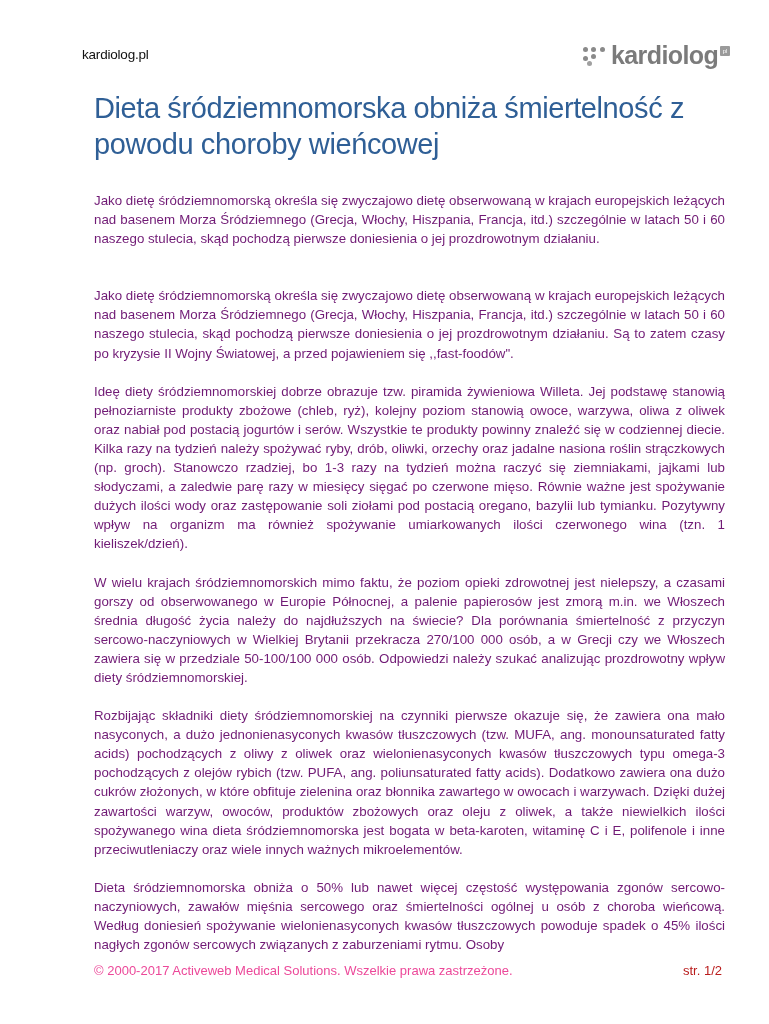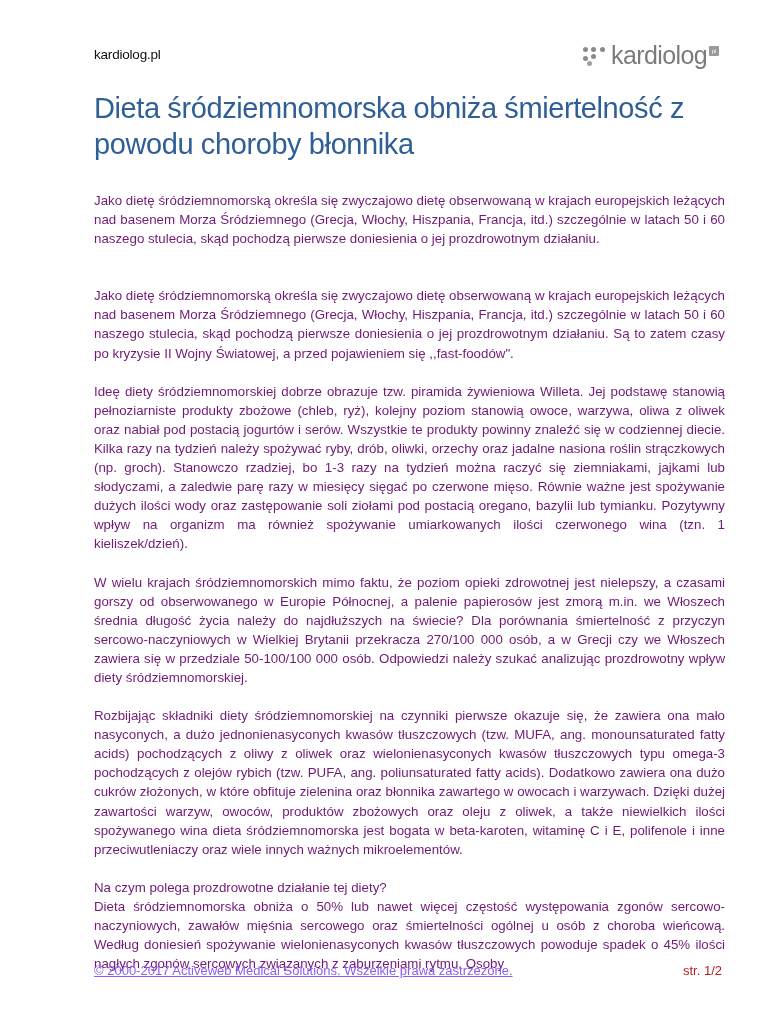--- a/index.html
+++ b/index.html
@@ -10,21 +10,21 @@
     body {
       width: 769px;
       height: 1024px;
       position: relative;
       overflow: hidden;
       font-family: "Liberation Sans", sans-serif;
       color: #2b2b2b;
     }
     .site-name {
       position: absolute;
-      left: 94px;
+      left: 82px;
       top: 47px;
       font-size: 13.5px;
       color: #111;
       letter-spacing: -0.2px;
     }
     .logo {
       position: absolute;
       left: 583px;
       top: 44px;
       height: 26px;
@@ -42,21 +42,21 @@
       width: 5px;
       height: 5px;
       border-radius: 50%;
       background: #8a8a8a;
     }
     .logo-text {
       font-size: 25px;
       line-height: 22px;
       color: #7b7b7b;
       letter-spacing: -0.6px;
-      font-weight: normal;
+      font-weight: bold;
     }
     .logo-badge {
       display: inline-block;
       width: 10px;
       height: 10px;
       background: #9a9a9a;
       color: #fff;
       font-size: 6px;
       line-height: 10px;
       text-align: center;
@@ -88,22 +88,21 @@
     }
     .content p {
       margin: 0;
     }
     .gap { height: 19px; }
     .footer-left {
       position: absolute;
       left: 94px;
       top: 963px;
       font-size: 13px;
-      color: #8b5cf6;
-      text-decoration: underline;
+      color: #ec4899;
     }
     .footer-right {
       position: absolute;
       right: 47px;
       top: 963px;
       font-size: 13px;
       color: #b91c1c;
     }
   </style>
 </head>
@@ -118,34 +117,33 @@
       <span style="left:17px;top:3px;"></span>
       <span style="left:0;top:12px;"></span>
       <span style="left:8px;top:10px;"></span>
       <span style="left:4px;top:17px;background:#a0a0a0;"></span>
     </div>
     <span class="logo-text">kardiolog</span>
     <span class="logo-badge">pl</span>
   </div>
 </div>
 
-<h1 class="title">Dieta śródziemnomorska obniża śmiertelność z powodu choroby błonnika</h1>
+<h1 class="title">Dieta śródziemnomorska obniża śmiertelność z powodu choroby wieńcowej</h1>
 
 <div class="content">
   <p>Jako dietę śródziemnomorską określa się zwyczajowo dietę obserwowaną w krajach europejskich leżących nad basenem Morza Śródziemnego (Grecja, Włochy, Hiszpania, Francja, itd.) szczególnie w latach 50 i 60 naszego stulecia, skąd pochodzą pierwsze doniesienia o jej prozdrowotnym działaniu.</p>
   <div class="gap"></div>
   <div class="gap"></div>
   <p>Jako dietę śródziemnomorską określa się zwyczajowo dietę obserwowaną w krajach europejskich leżących nad basenem Morza Śródziemnego (Grecja, Włochy, Hiszpania, Francja, itd.) szczególnie w latach 50 i 60 naszego stulecia, skąd pochodzą pierwsze doniesienia o jej prozdrowotnym działaniu. Są to zatem czasy po kryzysie II Wojny Światowej, a przed pojawieniem się ,,fast-foodów".</p>
   <div class="gap"></div>
   <p>Ideę diety śródziemnomorskiej dobrze obrazuje tzw. piramida żywieniowa Willeta. Jej podstawę stanowią pełnoziarniste produkty zbożowe (chleb, ryż), kolejny poziom stanowią owoce, warzywa, oliwa z oliwek oraz nabiał pod postacią jogurtów i serów. Wszystkie te produkty powinny znaleźć się w codziennej diecie. Kilka razy na tydzień należy spożywać ryby, drób, oliwki, orzechy oraz jadalne nasiona roślin strączkowych (np. groch). Stanowczo rzadziej, bo 1-3 razy na tydzień można raczyć się ziemniakami, jajkami lub słodyczami, a zaledwie parę razy w miesięcy sięgać po czerwone mięso. Równie ważne jest spożywanie dużych ilości wody oraz zastępowanie soli ziołami pod postacią oregano, bazylii lub tymianku. Pozytywny wpływ na organizm ma również spożywanie umiarkowanych ilości czerwonego wina (tzn. 1 kieliszek/dzień).</p>
   <div class="gap"></div>
   <p>W wielu krajach śródziemnomorskich mimo faktu, że poziom opieki zdrowotnej jest nielepszy, a czasami gorszy od obserwowanego w Europie Północnej, a palenie papierosów jest zmorą m.in. we Włoszech średnia długość życia należy do najdłuższych na świecie? Dla porównania śmiertelność z przyczyn sercowo-naczyniowych w Wielkiej Brytanii przekracza 270/100 000 osób, a w Grecji czy we Włoszech zawiera się w przedziale 50-100/100 000 osób. Odpowiedzi należy szukać analizując prozdrowotny wpływ diety śródziemnomorskiej.</p>
   <div class="gap"></div>
   <p>Rozbijając składniki diety śródziemnomorskiej na czynniki pierwsze okazuje się, że zawiera ona mało nasyconych, a dużo jednonienasyconych kwasów tłuszczowych (tzw. MUFA, ang. monounsaturated fatty acids) pochodzących z oliwy z oliwek oraz wielonienasyconych kwasów tłuszczowych typu omega-3 pochodzących z olejów rybich (tzw. PUFA, ang. poliunsaturated fatty acids). Dodatkowo zawiera ona dużo cukrów złożonych, w które obfituje zielenina oraz błonnika zawartego w owocach i warzywach. Dzięki dużej zawartości warzyw, owoców, produktów zbożowych oraz oleju z oliwek, a także niewielkich ilości spożywanego wina dieta śródziemnomorska jest bogata w beta-karoten, witaminę C i E, polifenole i inne przeciwutleniaczy oraz wiele innych ważnych mikroelementów.</p>
   <div class="gap"></div>
-  <p>Na czym polega prozdrowotne działanie tej diety?</p>
   <p>Dieta śródziemnomorska obniża o 50% lub nawet więcej częstość występowania zgonów sercowo-naczyniowych, zawałów mięśnia sercowego oraz śmiertelności ogólnej u osób z choroba wieńcową. Według doniesień spożywanie wielonienasyconych kwasów tłuszczowych powoduje spadek o 45% ilości nagłych zgonów sercowych związanych z zaburzeniami rytmu. Osoby</p>
 </div>
 
 <div>
   <div class="footer-left">© 2000-2017 Activeweb Medical Solutions. Wszelkie prawa zastrzeżone.</div>
   <div class="footer-right">str. 1/2</div>
 </div>
 
 </body></html>

